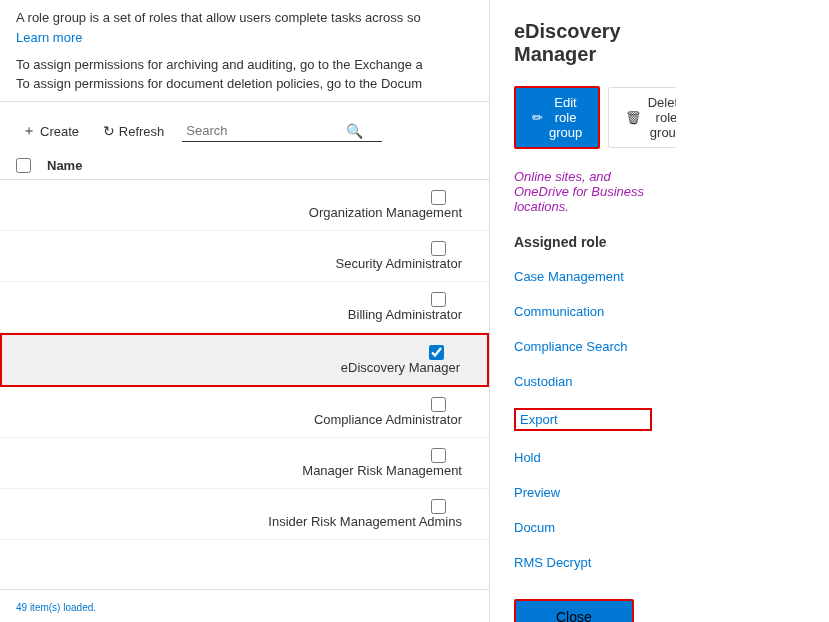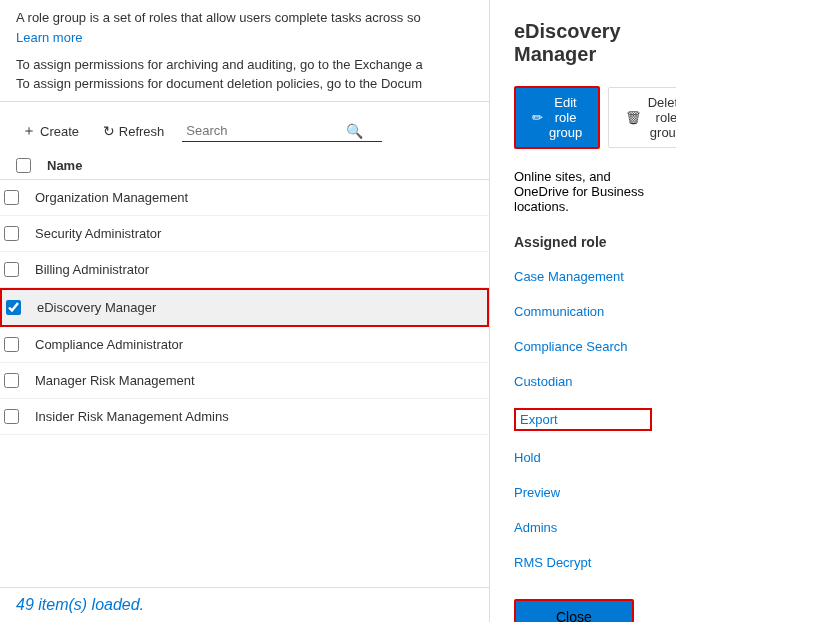--- a/index.html
+++ b/index.html
@@ -24,41 +24,41 @@
 
     .search-box { display: flex; align-items: center; border-bottom: 1px solid #333; padding: 2px 4px; width: 200px; }
     .search-box input { border: none; outline: none; font-size: 13px; width: 160px; }
     .search-icon { color: #555; font-size: 14px; }
 
     .table-header { display: flex; align-items: center; padding: 6px 16px; border-bottom: 1px solid #ddd; font-weight: 600; font-size: 13px; }
     .table-header input[type="checkbox"] { margin-right: 16px; width: 15px; height: 15px; }
 
     .table-body { overflow-y: auto; flex: 1; }
 
-    .table-row { display: flex; align-items: flex-end; padding: 10px 4px; border-bottom: 1px solid #f0f0f0; cursor: pointer; }
+    .table-row { display: flex; align-items: flex-end; padding: 10px 27px; border-bottom: 1px solid #f0f0f0; cursor: pointer; flex-direction: column; }
     .table-row.selected { background: #f0f0f0; border: 2px solid #d00; }
     .table-row input[type="checkbox"] { margin-right: 16px; width: 15px; height: 15px; }
     .row-name { font-size: 13px; color: #333; }
 
     .status-bar { padding: 8px 16px; border-top: 1px solid #ddd; }
-    .status-bar span { color: #0078d4; font-size: 16px; font-style: italic; }
+    .status-bar span { color: #0078d4; font-size: 10px; }
 
     
     .right-panel { flex: 1; padding: 20px 24px; overflow-y: auto; display: flex; flex-direction: column; gap: 12px; }
 
     .panel-title { font-size: 20px; font-weight: 600; color: #333; margin-bottom: 8px; }
 
     .panel-actions { display: flex; align-items: center; gap: 8px; margin-bottom: 8px; }
 
     .edit-btn { background: #0078d4; color: #fff; border: 2px solid #d00; padding: 7px 16px; font-size: 13px; cursor: pointer; display: flex; align-items: center; gap: 6px; border-radius: 2px; }
     .edit-icon { font-size: 13px; }
 
     .delete-btn { background: #fff; color: #333; border: 1px solid #ddd; padding: 7px 16px; font-size: 13px; cursor: pointer; display: flex; align-items: center; gap: 6px; border-radius: 2px; }
 
-    .panel-description { font-size: 13px; color: #000000; }
+    .panel-description { font-size: 13px; color: #a21caf; font-style: italic; }
 
     .assigned-roles-title { font-size: 14px; font-weight: 600; color: #333; margin-top: 8px; margin-bottom: 6px; }
 
     .role-list { display: flex; flex-direction: column; gap: 18px; }
 
     .role-item { font-size: 13px; color: #0078d4; cursor: pointer; padding: 1px 0; }
     .role-item.highlighted { border: 2px solid #d00; padding: 2px 4px; display: inline-block; }
 
     .close-section { margin-top: auto; padding-top: 16px; }
     .close-btn { background: #0078d4; color: #000000; border: 2px solid #d00; padding: 8px 40px; font-size: 14px; cursor: pointer; border-radius: 2px; }
@@ -165,21 +165,21 @@
 
     <div class="role-list">
 
     <div class="role-item">Case Management</div>
         <div class="role-item">Communication</div>
         <div class="role-item">Compliance Search</div>
         <div class="role-item">Custodian</div>
         <div class="role-item highlighted">Export</div>
         <div class="role-item">Hold</div>
         <div class="role-item">Preview</div>
-        <div class="role-item">Admins</div>
+        <div class="role-item">Docum</div>
         <div class="role-item">RMS Decrypt</div>
       </div>
 
     <div class="close-section">
       <button class="close-btn">Close</button>
     </div>
 
   </div>
 
 </div>

